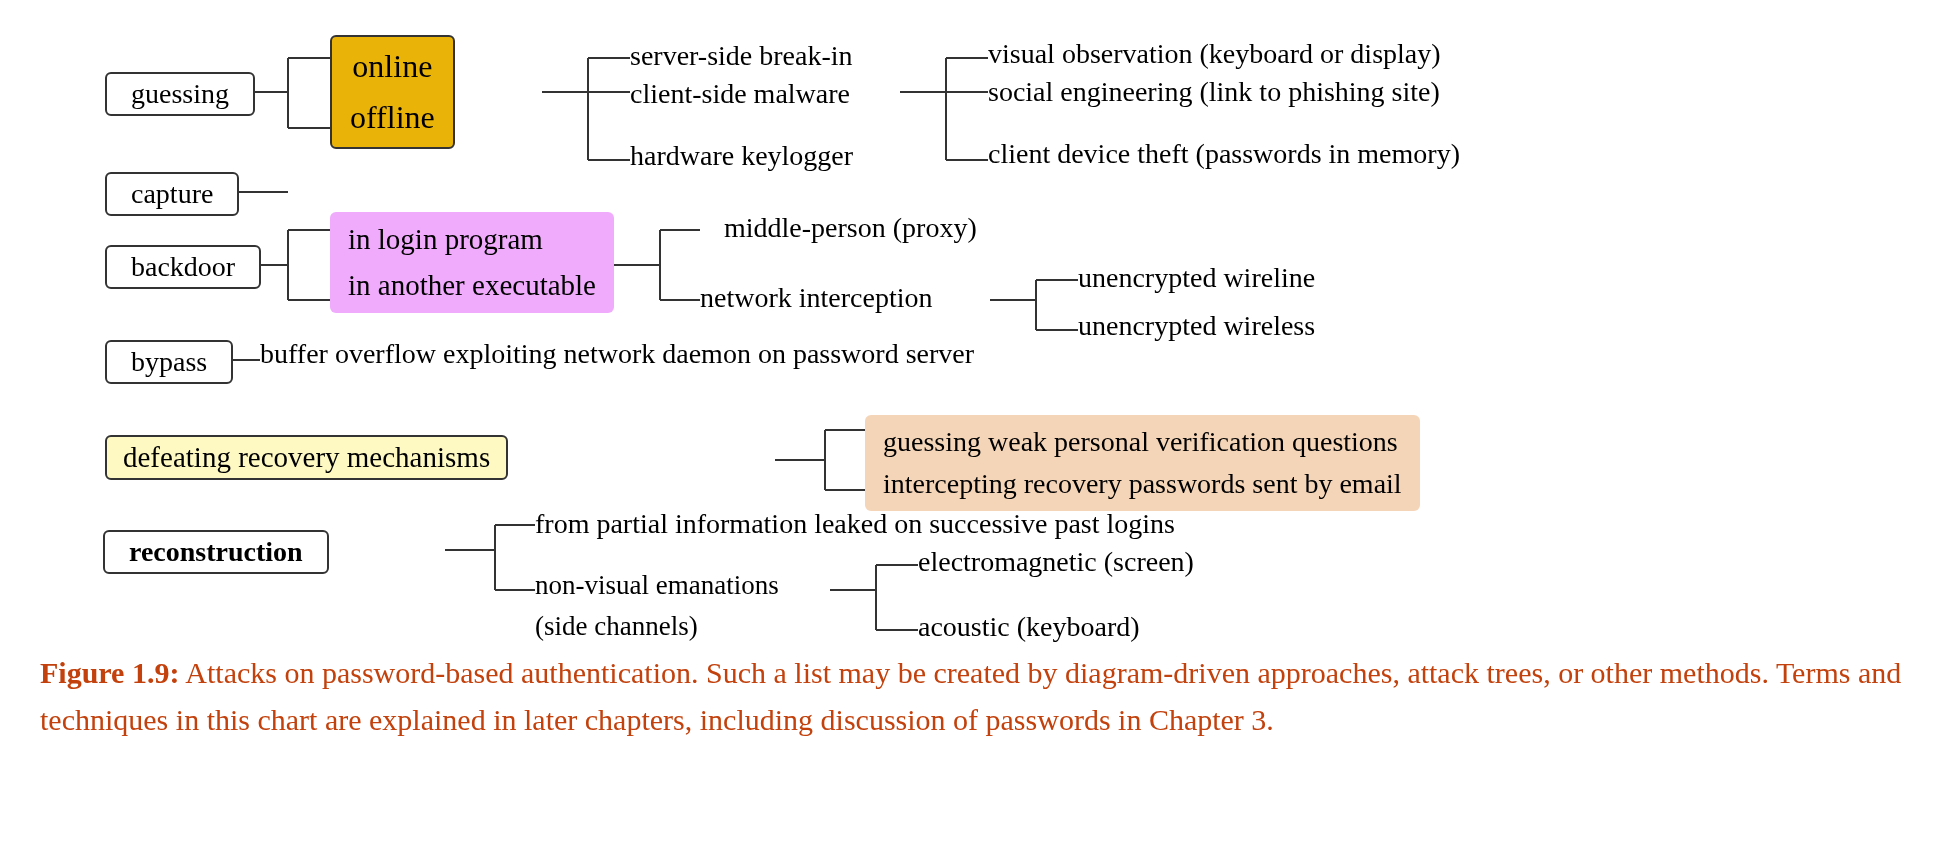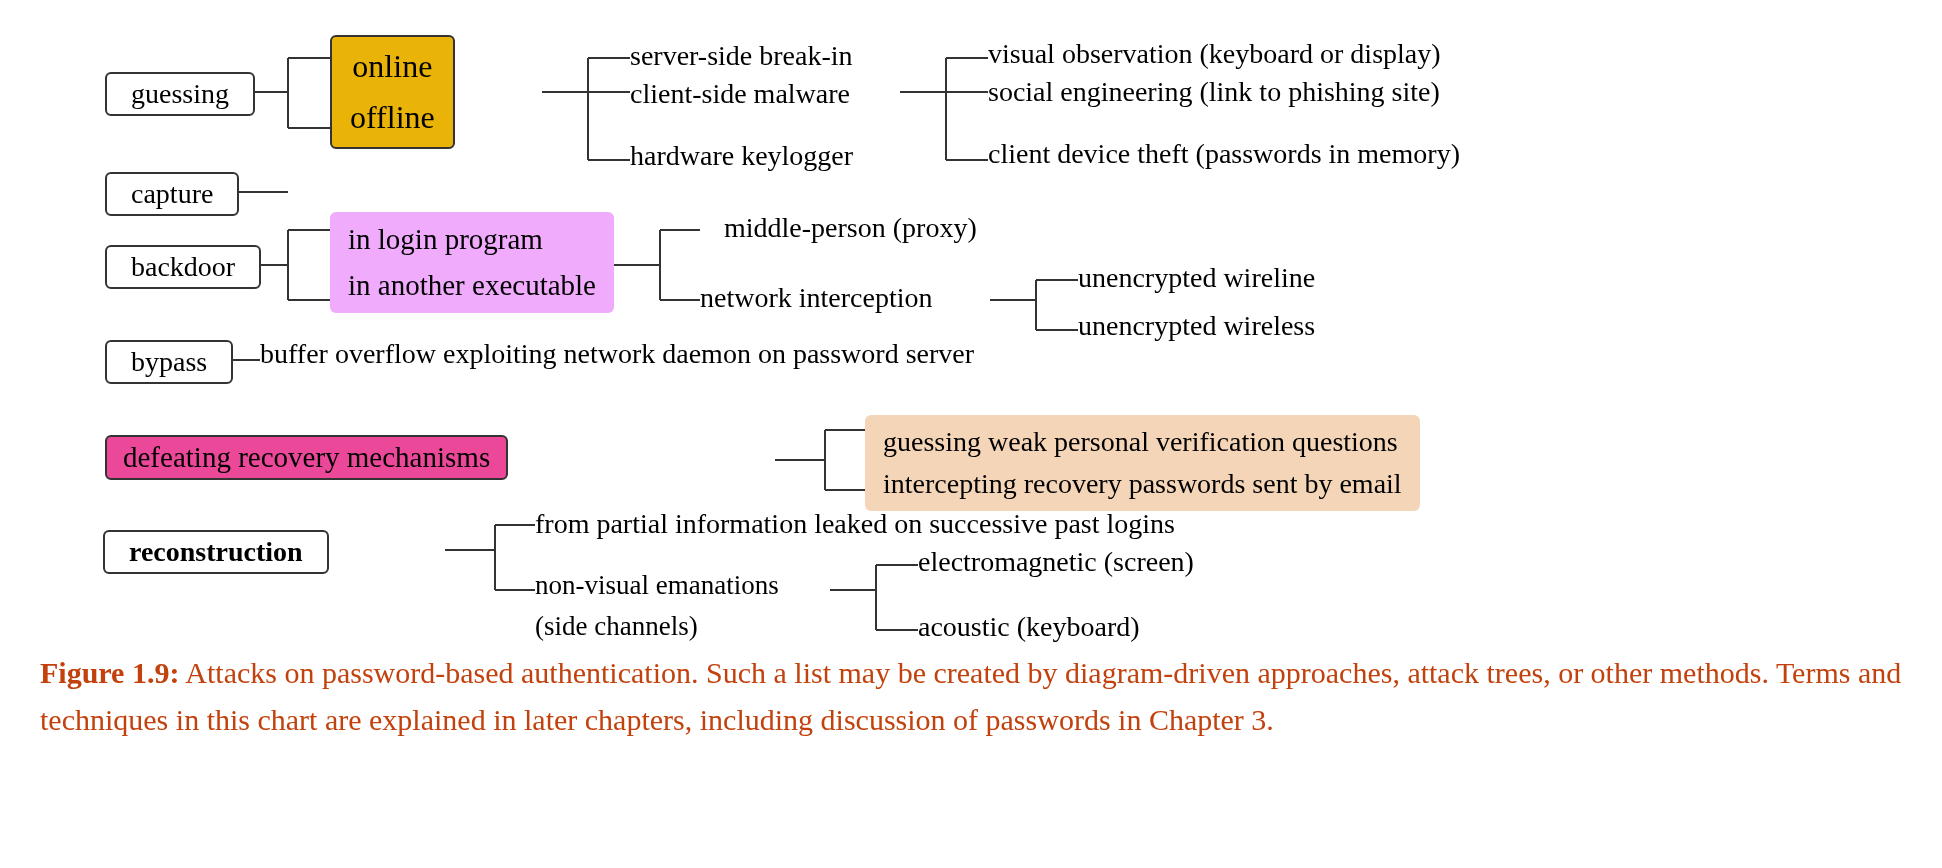--- a/index.html
+++ b/index.html
@@ -38,21 +38,21 @@
 
     .box-blue {
       background: #f0abfc;
       border: none;
       border-radius: 6px;
       padding: 4px 18px;
       white-space: nowrap;
     }
 
     .box-orange {
-      background: #ec4899;
+      background: #fef9c3;
       border: 2px solid #333;
       border-radius: 6px;
       padding: 4px 16px;
       white-space: nowrap;
     }
 
     .box-orange-light {
       background: #f5d5b8;
       border: none;
       border-radius: 6px;

